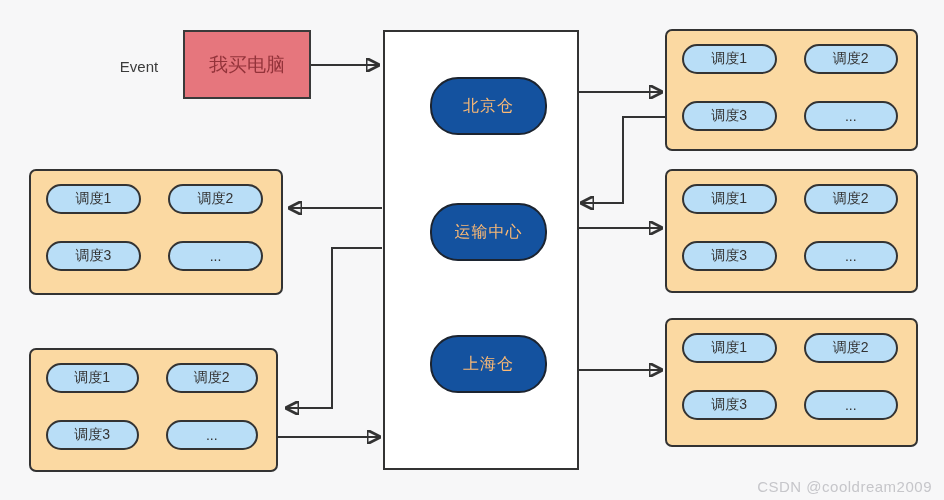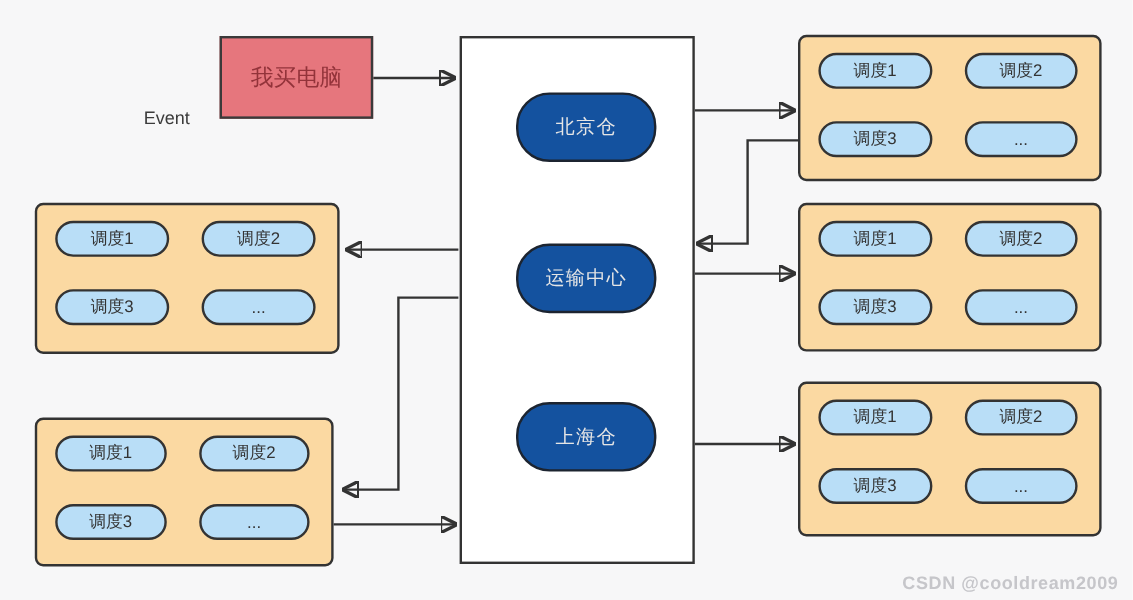--- a/index.html
+++ b/index.html
@@ -15,38 +15,38 @@
   }
   .arrow-layer{
     position:absolute;left:0;top:0;width:944px;height:500px;
     pointer-events:none;
   }
   .arrow-layer path{
     fill:none;stroke:#333333;stroke-width:2;
   }
   .event-label{
     position:absolute;left:104px;top:57px;width:70px;
-    font-size:15px;color:#3b3b3b;text-align:center;line-height:20px;margin-top:32px;
+    font-size:15px;color:#3b3b3b;text-align:center;line-height:20px;
   }
   .event-box{
     position:absolute;left:183px;top:30px;width:128px;height:69px;
     background:#e6767d;border:2px solid #3a3a3a;box-sizing:border-box;
     display:flex;align-items:center;justify-content:center;
     font-size:19px;color:#93333a;
   }
   .hub{
     position:absolute;left:383px;top:30px;width:196px;height:440px;
     background:#ffffff;border:2px solid #333333;box-sizing:border-box;
   }
   .hub-node{
     position:absolute;left:45px;width:117px;height:58px;
     background:#14529f;border:2px solid #1c2430;border-radius:28px;
     box-sizing:border-box;
     display:flex;align-items:center;justify-content:center;
-    font-size:16px;color:#e5e5e5;letter-spacing:1px;
+    font-size:16px;color:#fdba74;letter-spacing:1px;
   }
   .hub-node.n0{top:45px;}
   .hub-node.n1{top:171px;}
   .hub-node.n2{top:303px;}
   .group{
     position:absolute;
     background:#fbd9a2;border:2px solid #333333;border-radius:7px;
     box-sizing:border-box;
     display:grid;grid-template-columns:1fr 1fr;
     column-gap:27px;row-gap:27px;
@@ -55,21 +55,21 @@
   }
   .pill{
     height:30px;
     background:#b9def7;border:2px solid #333333;border-radius:16px;
     box-sizing:border-box;
     display:flex;align-items:center;justify-content:center;
     font-size:14px;color:#333333;
   }
   .watermark{
     position:absolute;right:12px;bottom:5px;
-    font-size:15px;color:#c6c6ca;letter-spacing:0.5px;font-weight:bold;
+    font-size:15px;color:#c6c6ca;letter-spacing:0.5px;
   }
 </style>
 </head>
 <body>
 
 <div class="canvas">
 
   <svg class="arrow-layer" width="944" height="500" viewBox="0 0 944 500" xmlns="http://www.w3.org/2000/svg">
     <defs>
       <marker id="ah" viewBox="0 0 10 10" refX="8.5" refY="5" markerWidth="7" markerHeight="7" orient="auto-start-reverse">

